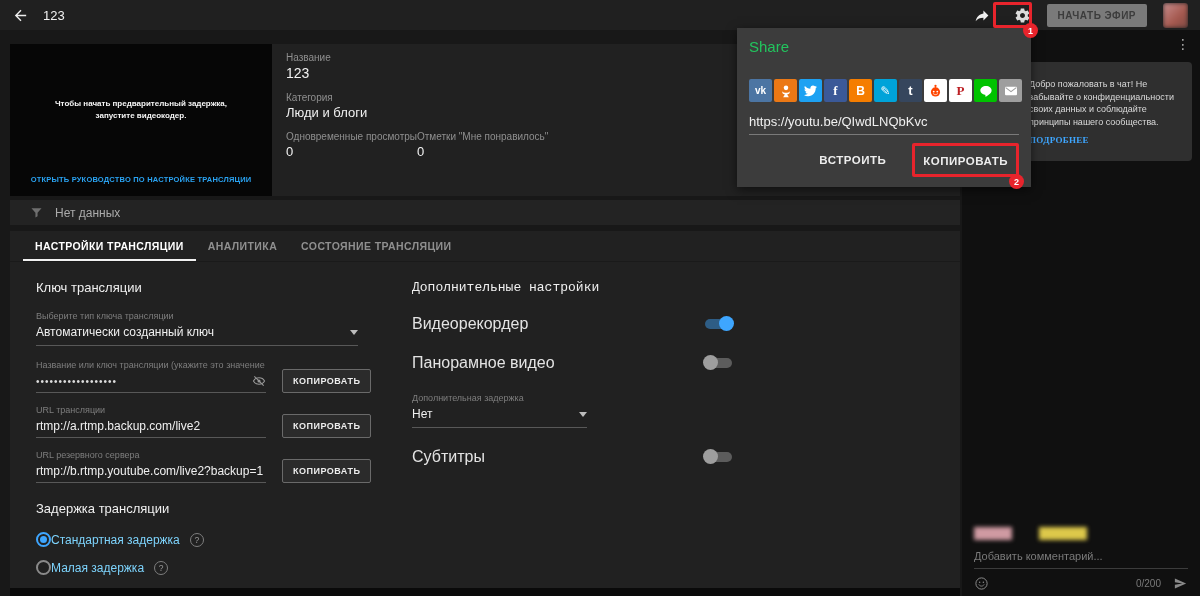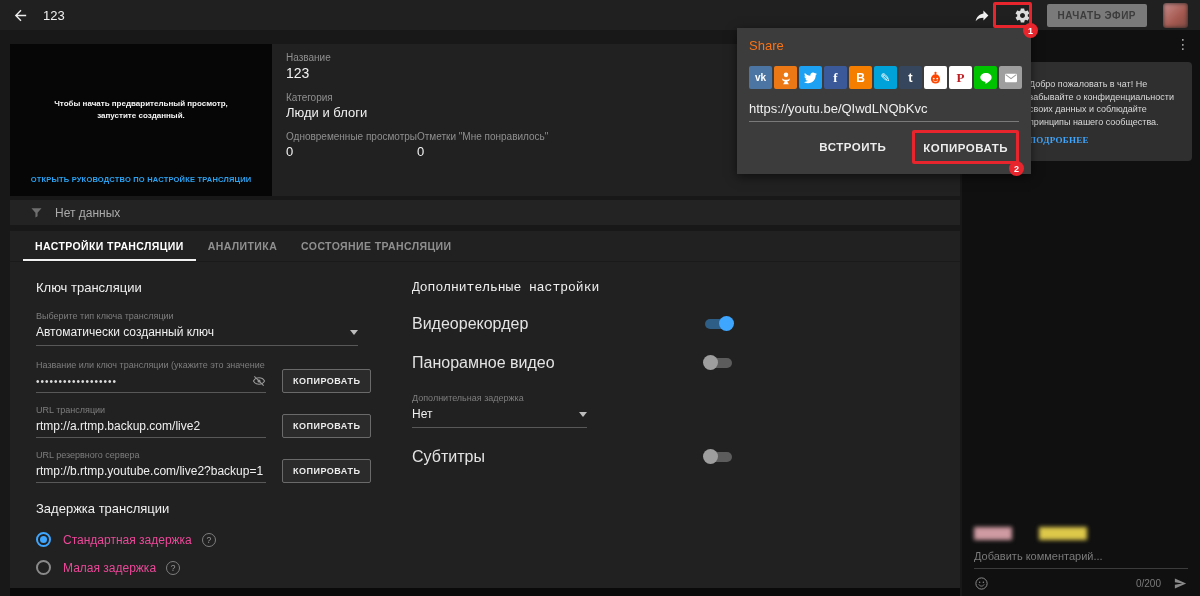--- a/index.html
+++ b/index.html
@@ -37,22 +37,22 @@
   .badge1 { left:1023px; top:23px; }
   .annotated { position:relative; border:3px solid #e8242c; border-radius:2px; padding:5px 8px; }
   .badge2 { position:absolute; right:-8px; bottom:-15px; }
 
   
   .share-popup {
     position:absolute; left:737px; top:28px; width:294px;
     background:#3c3c3c; box-shadow:0 3px 10px rgba(0,0,0,.55);
     padding:10px 12px 10px; z-index:30;
   }
-  .sp-title { font-size:13px; color:#f97316; }
-  .sp-icons { display:flex; gap:2px; margin-top:13px; }
+  .sp-title { font-size:15px; color:#22c55e; }
+  .sp-icons { display:flex; gap:2px; margin-top:24px; }
   .si { width:23px; height:23px; border-radius:2px; display:flex; align-items:center; justify-content:center; cursor:pointer; flex:none; }
   .si-vk { background:#4c75a3; } .si-vk span { color:#fff; font-size:10px; font-weight:bold; }
   .si-ok { background:#eb7815; }
   .si-tw { background:#1da1f2; }
   .si-fb { background:#3b5998; } .si-fb span { color:#fff; font-size:13px; font-weight:bold; font-family:"Liberation Serif",serif; }
   .si-bl { background:#f57d00; } .si-bl span { color:#fff; font-size:12px; font-weight:bold; }
   .si-lj { background:#00a3d9; } .si-lj span { color:#fff; font-size:12px; }
   .si-tu { background:#36465d; } .si-tu span { color:#fff; font-size:13px; font-weight:bold; }
   .si-rd { background:#ffffff; }
   .si-pi { background:#ffffff; } .si-pi span { color:#bd2126; font-size:13px; font-weight:bold; font-family:"Liberation Serif",serif; }
@@ -104,21 +104,21 @@
   .field { width:230px; }
   .value-row { display:flex; justify-content:space-between; align-items:center;
     border-bottom:1px solid #585858; padding-bottom:4px; font-size:12px; color:#f0f0f0; }
   .dots { font-size:10px; letter-spacing:1px; color:#dcdcdc; }
   .copy-btn { margin-left:16px; background:#2b2b2b; border:1px solid #6a6a6a; color:#ececec;
     font-size:9px; font-weight:bold; letter-spacing:.5px; padding:6px 10px; border-radius:2px; cursor:pointer; }
   .radio-row { display:flex; align-items:center; margin-bottom:13px; }
   .radio { width:15px; height:15px; border-radius:50%; border:2px solid #8a8a8a; position:relative; flex:none; cursor:pointer; }
   .radio.on { border-color:#3ea6ff; }
   .radio.on::after { content:''; position:absolute; inset:2px; background:#3ea6ff; border-radius:50%; }
-  .radio-label { margin-left:12px; font-size:12px; color:#ec4899; }
+  .radio-label { font-size:12px; color:#7dd3fc; }
   .help { margin-left:10px; width:14px; height:14px; border:1px solid #7e7e7e; border-radius:50%;
     color:#9a9a9a; font-size:8.5px; display:flex; align-items:center; justify-content:center; cursor:pointer; }
   .toggle-row { display:flex; justify-content:space-between; align-items:center; width:320px; margin-bottom:21px; }
   .toggle-label { font-size:16px; color:#e3e3e3; }
   .toggle { width:27px; height:10px; border-radius:6px; position:relative; cursor:pointer; }
   .toggle.on { background:rgba(62,166,255,.45); }
   .toggle.on::after { content:''; position:absolute; right:-2px; top:-3px; width:15px; height:15px; border-radius:50%; background:#3ea6ff; }
   .toggle.off { background:#5c5c5c; }
   .toggle.off::after { content:''; position:absolute; left:-2px; top:-3px; width:15px; height:15px; border-radius:50%; background:#9e9e9e; }
 
@@ -234,21 +234,21 @@
     <span class="text-btn">ВСТРОИТЬ</span>
     <span class="annotated">
       <span class="text-btn">КОПИРОВАТЬ</span>
       <span class="anno-badge badge2">2</span>
     </span>
   </div>
 </div>
 
 <div class="panel-top">
   <div class="preview">
-    <div class="preview-msg">Чтобы начать предварительный просмотр, запустите созданный.</div>
+    <div class="preview-msg">Чтобы начать предварительный задержка, запустите видеокодер.</div>
     <div class="preview-link">ОТКРЫТЬ РУКОВОДСТВО ПО НАСТРОЙКЕ ТРАНСЛЯЦИИ</div>
   </div>
   <div class="info">
     <div class="info-block">
       <div class="mini-label">Название</div>
       <div class="big-value">123</div>
     </div>
     <div class="info-block">
       <div class="mini-label">Категория</div>
       <div class="med-value">Люди и блоги</div>

